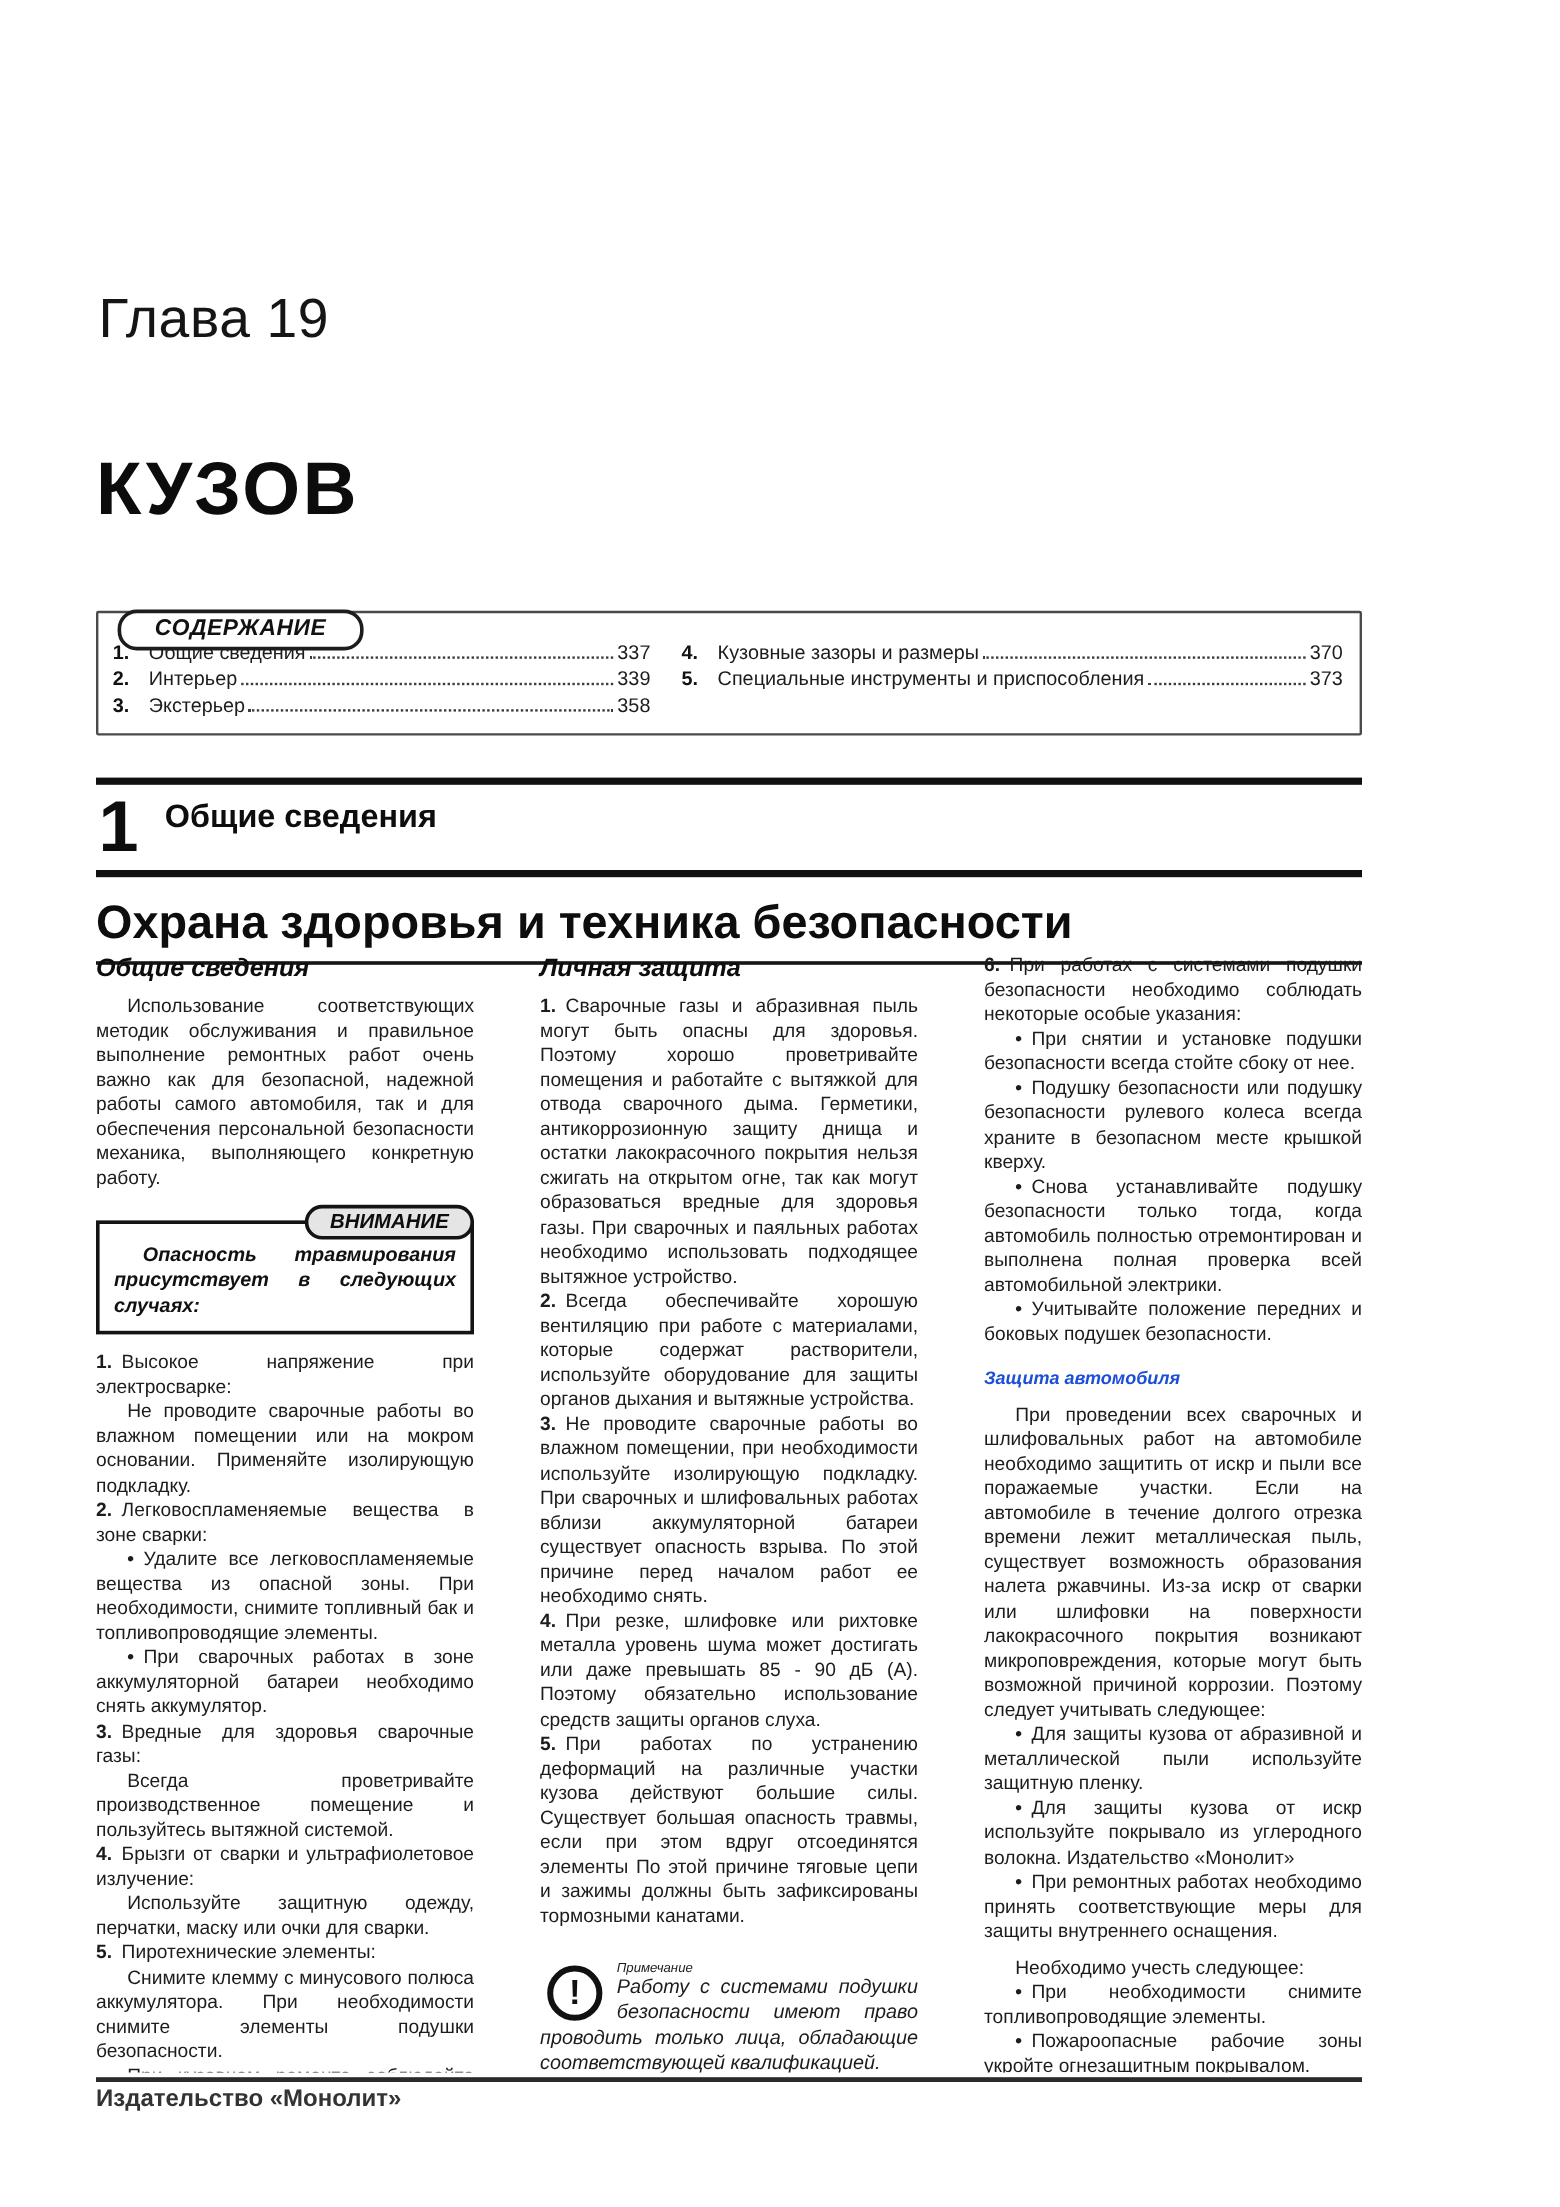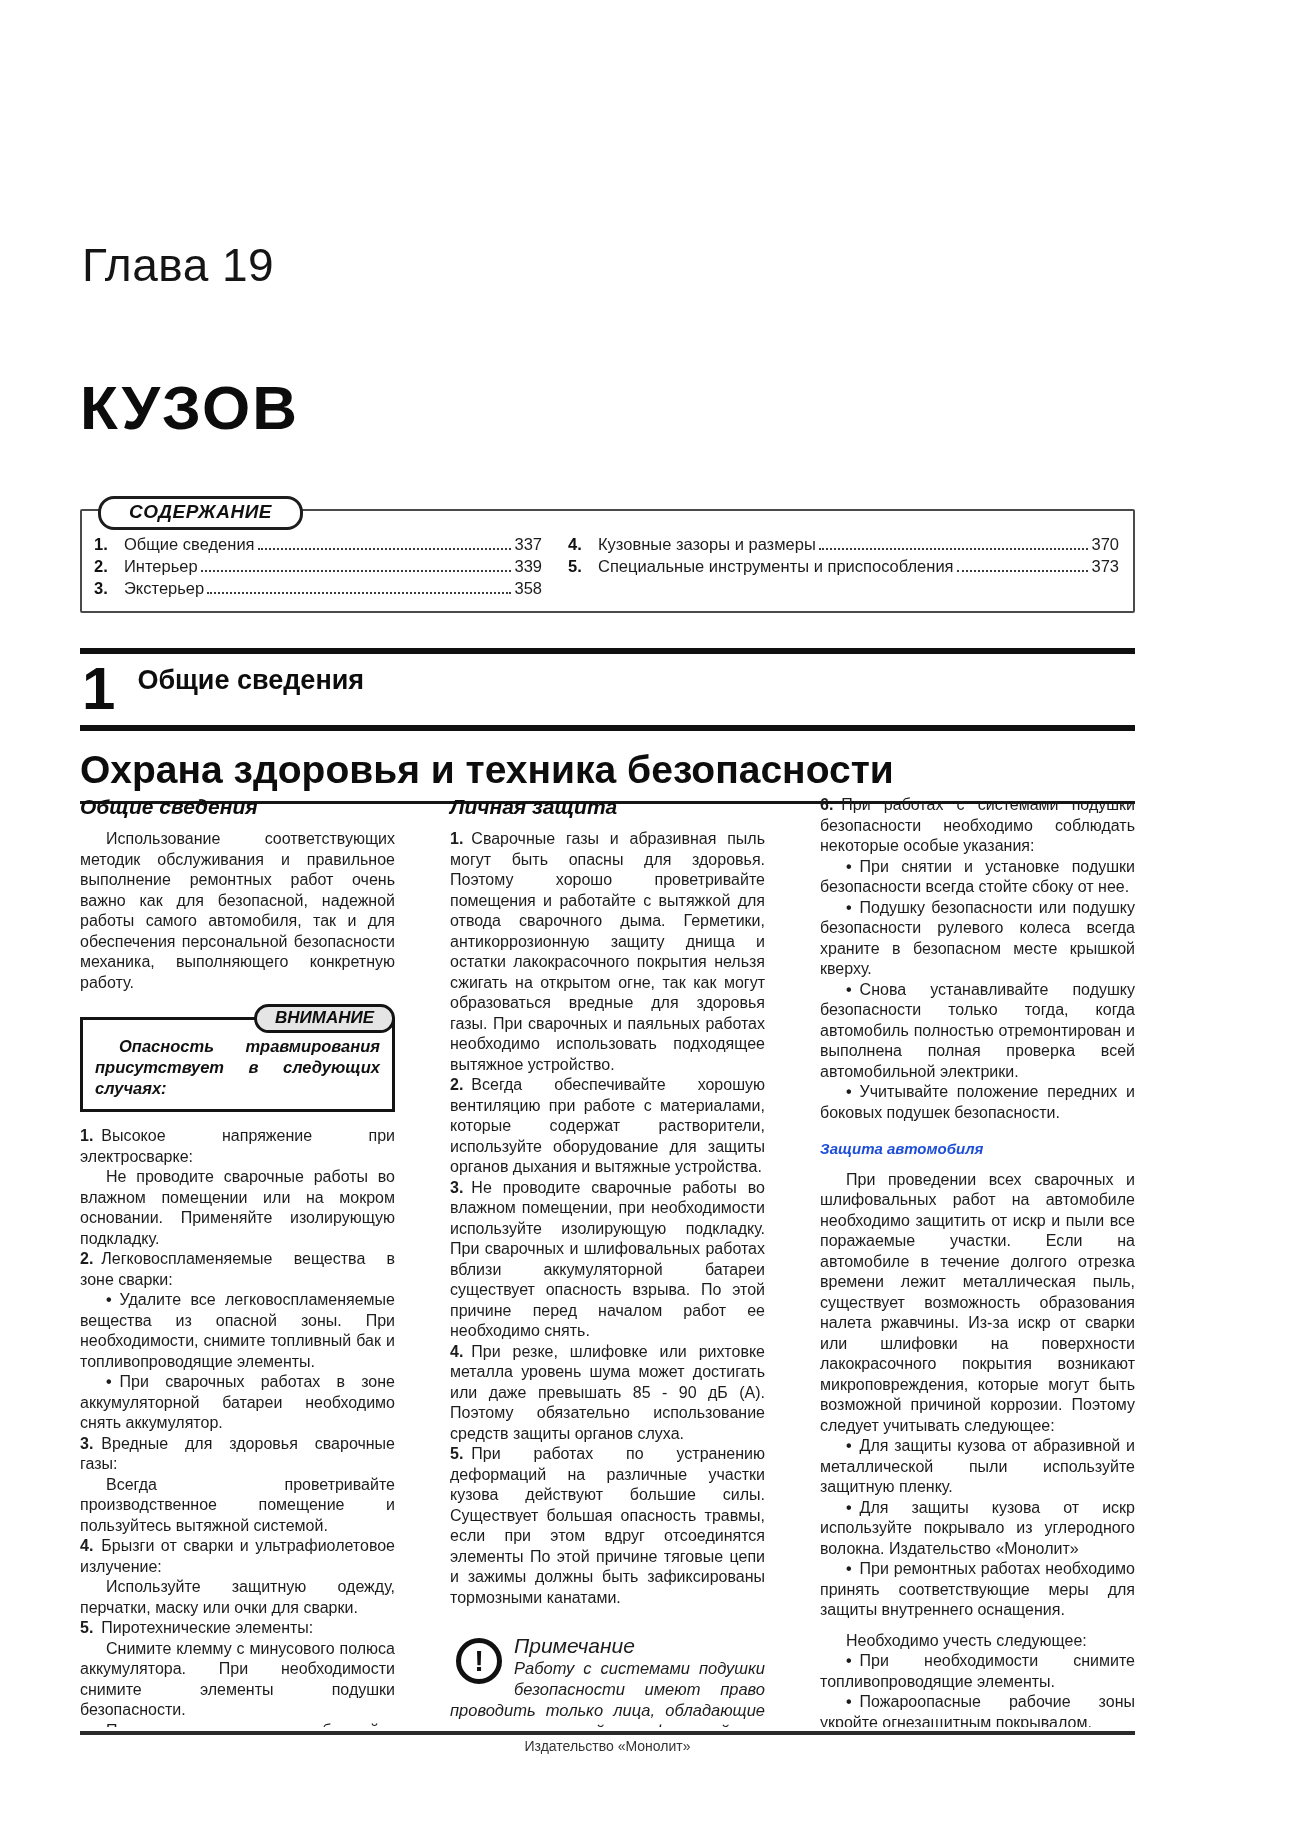--- a/index.html
+++ b/index.html
@@ -19,21 +19,21 @@
     font-size: 46px; font-weight: 400; color: #151515; letter-spacing: 0.5px;
   }
   .doc-title {
     position: absolute; top: 372px; left: 0;
     font-size: 62px; font-weight: 800; color: #0c0c0c; letter-spacing: 2px;
   }
 
   
   .toc { position: absolute; top: 492px; left: 0; width: 100%; }
   .toc-tab {
-    position: absolute; top: 4px; left: 18px; z-index: 2;
+    position: absolute; top: 16px; left: 18px; z-index: 2;
     background: #fff; border: 3px solid #1d1d1d; border-radius: 16px;
     padding: 2px 28px 4px 28px;
     font-size: 19px; font-weight: 700; font-style: italic; color: #111;
     letter-spacing: 0.5px;
   }
   .toc-box {
     margin-top: 17px; border: 2px solid #4a4a4a; border-radius: 2px;
     padding: 22px 14px 12px 12px;
     display: flex;
   }
@@ -95,28 +95,28 @@
     line-height: 21px; text-align: justify; text-indent: 24px; color: #111;
   }
 
   
   .note { margin-top: 26px; overflow: visible; }
   .note-icon {
     float: left; width: 46px; height: 46px; margin: 4px 12px 2px 6px;
     border: 5px solid #111; border-radius: 50%;
     text-align: center; line-height: 37px; font-size: 29px; font-weight: 900; color: #111;
   }
-  .note-label { margin: 0; font-size: 21px; font-style: italic; color: #1c1c1c; }
+  .note-label { margin: 0; font-size: 11px; font-style: italic; color: #1c1c1c; }
   .note-text { margin: 0; font-size: 16.5px; font-style: italic; line-height: 21px; text-align: justify; color: #1c1c1c; }
 
   
   .footer-rule { position: absolute; top: 1731px; left: 0; width: 100%; border-top: 4px solid #2a2a2a; }
   .footer-text {
     position: absolute; top: 1738px; left: 0; width: 100%;
-    text-align: center; font-size: 14px; font-weight: 400; color: #333;
+    text-align: left; font-size: 20px; font-weight: 700; color: #333;
   }
 </style>
 </head>
 <body>
 
 <div class="page">
 
   <div class="chapter">Глава 19</div>
   <div class="doc-title">КУЗОВ</div>
 

